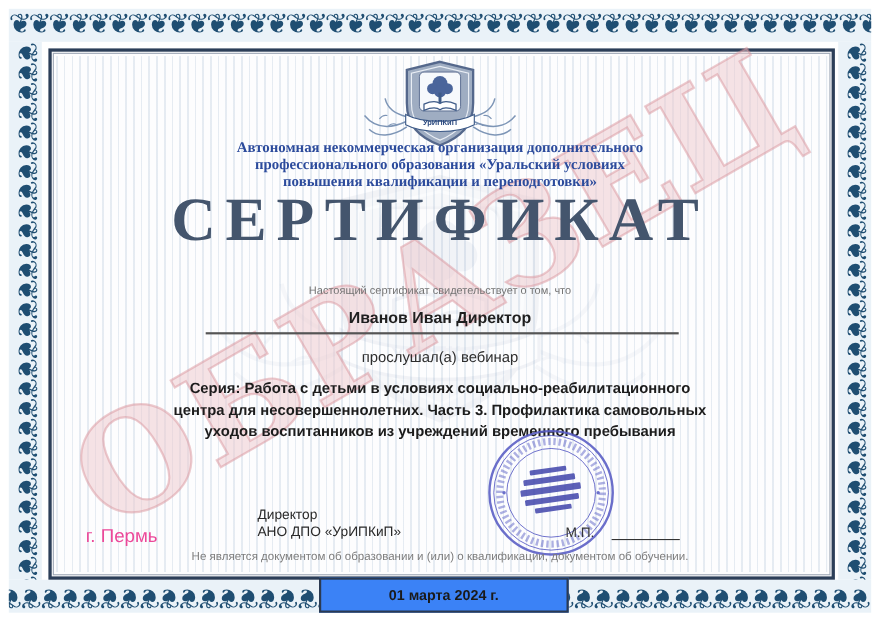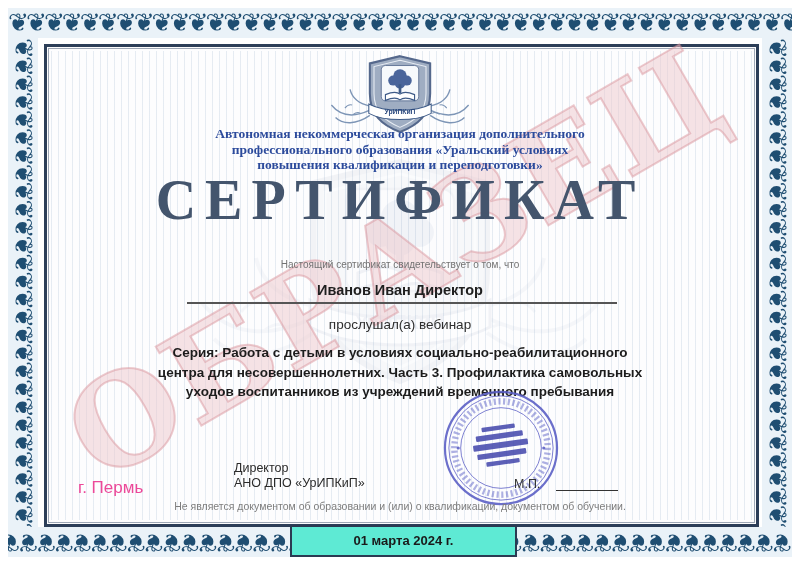--- a/index.html
+++ b/index.html
@@ -39,21 +39,21 @@
   .name{top:282px;font-size:14.5px;font-weight:bold;color:#1f1f1f;}
   .name-line{position:absolute;left:187px;top:302px;width:430px;border-top:2px solid #555;}
   .action{top:317px;font-size:13.5px;color:#2e2e2e;}
   .course{top:343px;font-size:13.5px;font-weight:bold;line-height:19.5px;color:#1c1c1c;}
   .city{position:absolute;left:78px;top:478px;font-size:17px;color:#ec4899;}
   .director{position:absolute;left:234px;top:461px;font-size:12.5px;line-height:15px;color:#2a2a2a;text-align:left;}
   .stamp{position:absolute;left:442px;top:389px;width:118px;height:118px;opacity:0.88;}
   .mp{position:absolute;left:514px;top:477px;font-size:12.5px;color:#333;}
   .sig-line{position:absolute;left:556px;top:490px;width:62px;border-top:1.5px solid #333;}
   .disclaimer{top:500px;font-size:10.5px;color:#7d7d7d;}
-  .date-box{position:absolute;left:290px;top:525px;width:223px;height:28px;background:#5eead4;
+  .date-box{position:absolute;left:290px;top:525px;width:223px;height:28px;background:#3b82f6;
             border:2px solid #2b3a52;z-index:5;text-align:center;line-height:28px;
             font-size:13px;font-weight:bold;color:#1a1a1a;}
 </style>
 </head>
 <body>
 
 <div class="page">
 
   <div class="orn orn-top">❦❦❦❦❦❦❦❦❦❦❦❦❦❦❦❦❦❦❦❦❦❦❦❦❦❦❦❦❦❦❦❦❦❦❦❦❦❦❦❦❦❦❦❦❦</div>
   <div class="orn orn-bottom">❦❦❦❦❦❦❦❦❦❦❦❦❦❦❦❦❦❦❦❦❦❦❦❦❦❦❦❦❦❦❦❦❦❦❦❦❦❦❦❦❦❦❦❦❦</div>

